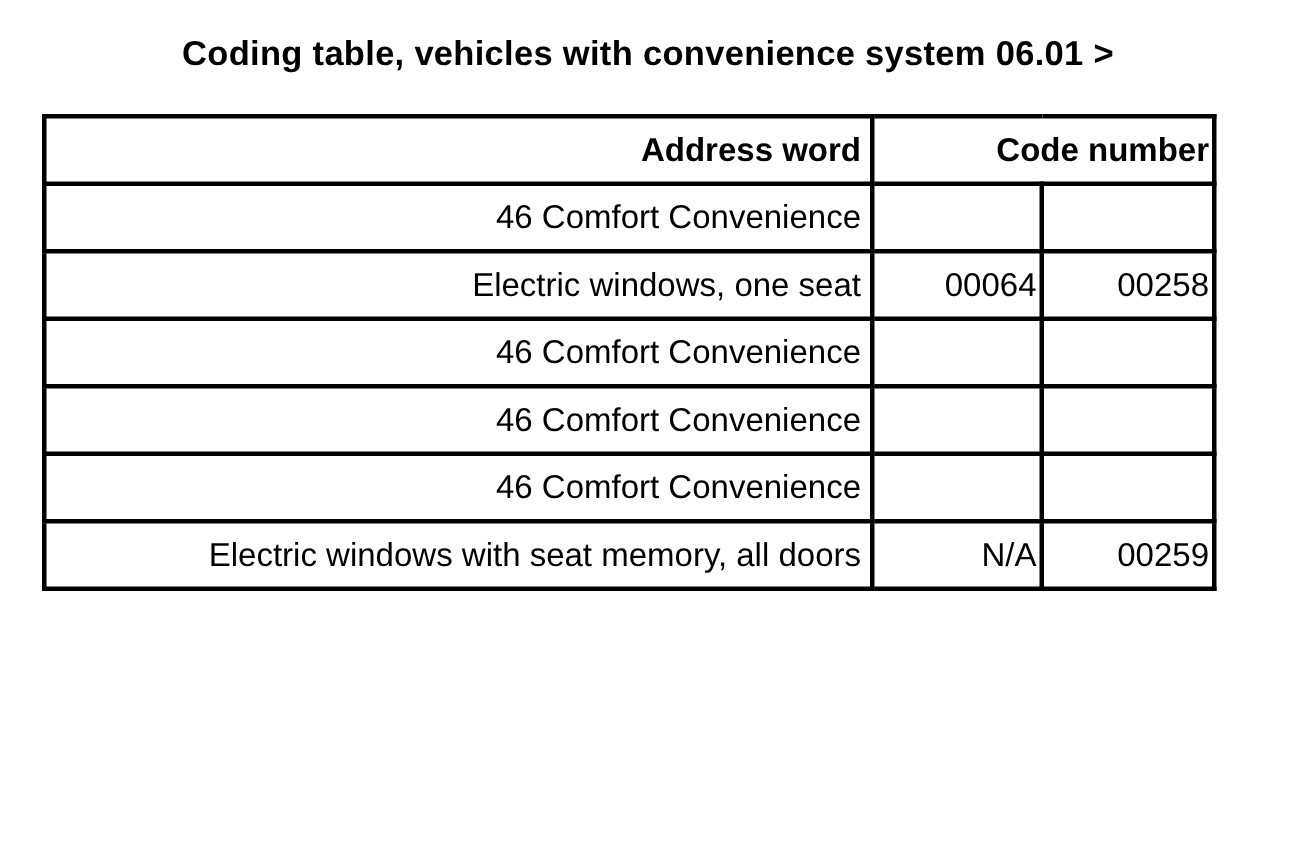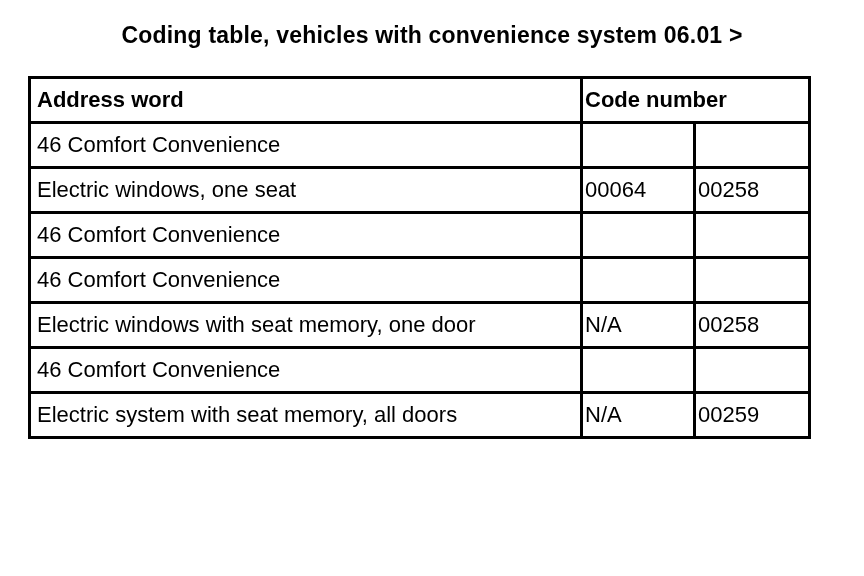--- a/index.html
+++ b/index.html
@@ -40,28 +40,28 @@
     background: #ffffff;
   }
   table.coding td, table.coding th {
     border: 3px solid #000000;
     font-size: 22px;
     font-weight: normal;
     height: 42px;
     padding: 0 6px;
     overflow: hidden;
     white-space: nowrap;
-    text-align: left;
+    text-align: right;
     vertical-align: middle;
   }
   table.coding th {
     font-weight: bold;
   }
   table.coding .c {
-    text-align: left;
+    text-align: right;
     padding: 0 2px;
   }
   col.col-equip { width: 552px; }
   col.col-2d    { width: 113px; }
   col.col-4d    { width: 115px; }
 </style>
 </head>
 <body>
 
 <div class="page">
@@ -94,29 +94,24 @@
         <td>46 Comfort Convenience</td>
         <td class="c"></td>
         <td class="c"></td>
       </tr>
       <tr>
         <td>46 Comfort Convenience</td>
         <td class="c"></td>
         <td class="c"></td>
       </tr>
       <tr>
-        <td>Electric windows with seat memory, one door</td>
-        <td class="c">N/A</td>
-        <td class="c">00258</td>
-      </tr>
-      <tr>
         <td>46 Comfort Convenience</td>
         <td class="c"></td>
         <td class="c"></td>
       </tr>
       <tr>
-        <td>Electric system with seat memory, all doors</td>
+        <td>Electric windows with seat memory, all doors</td>
         <td class="c">N/A</td>
         <td class="c">00259</td>
       </tr>
     </tbody>
   </table>
 </div>
 
 </body></html>

